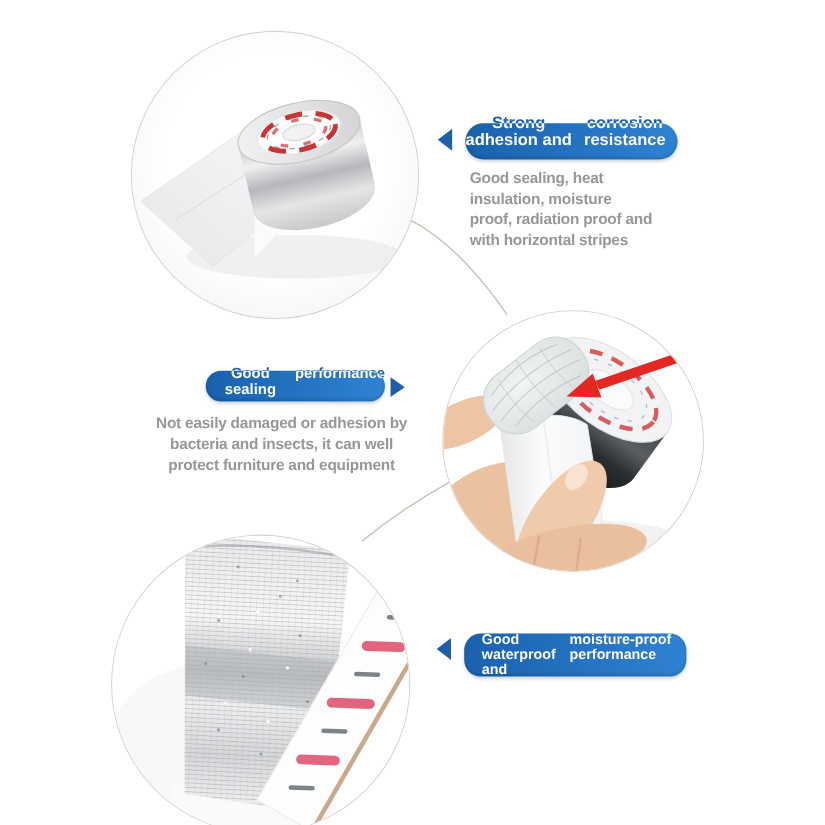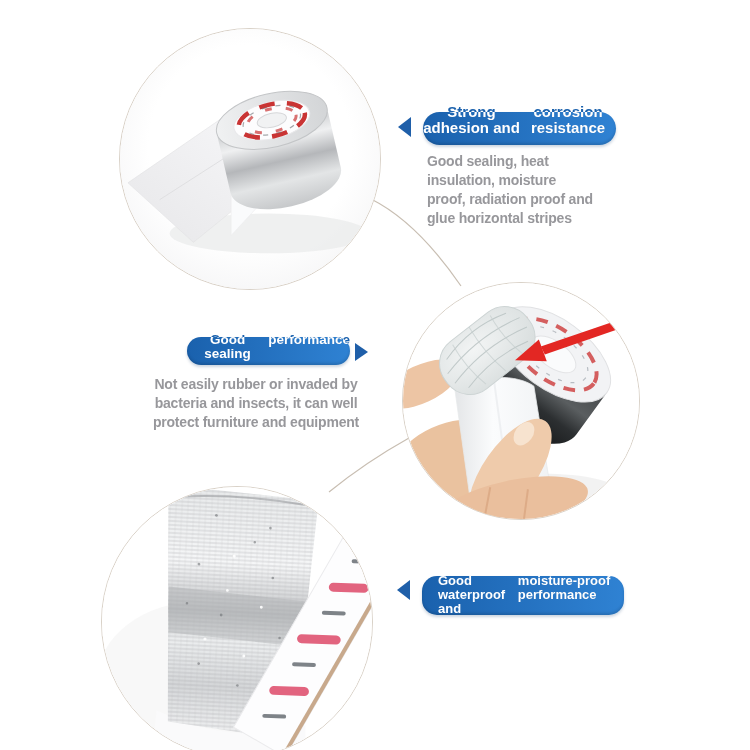--- a/index.html
+++ b/index.html
@@ -243,39 +243,39 @@
     <div class="btxt white">
       <div class="lines">
         <span class="bl">Strong adhesion and</span>
         <span class="bl">corrosion resistance</span>
       </div>
     </div>
   </div>
   <p class="para p1">Good sealing, heat
 insulation, moisture
 proof, radiation proof and
-glue horizontal stripes</p>
+with horizontal stripes</p>
 
   <div class="banner b2">
     <div class="pill"></div>
     <div class="btxt blue">
       <div class="lines">
         <span class="bl">Good sealing</span>
         <span class="bl">performance</span>
       </div>
     </div>
     <div class="btxt white">
       <div class="lines">
         <span class="bl">Good sealing</span>
         <span class="bl">performance</span>
       </div>
     </div>
   </div>
   <div class="tri tri-right t2"></div>
-  <p class="para p2">Not easily rubber or invaded by
+  <p class="para p2">Not easily damaged or adhesion by
 bacteria and insects, it can well
 protect furniture and equipment</p>
 
   <div class="tri tri-left t3"></div>
   <div class="banner b3">
     <div class="pill"></div>
     <div class="btxt blue">
       <div class="lines">
         <span class="bl">Good waterproof and</span>
         <span class="bl">moisture-proof performance</span>

